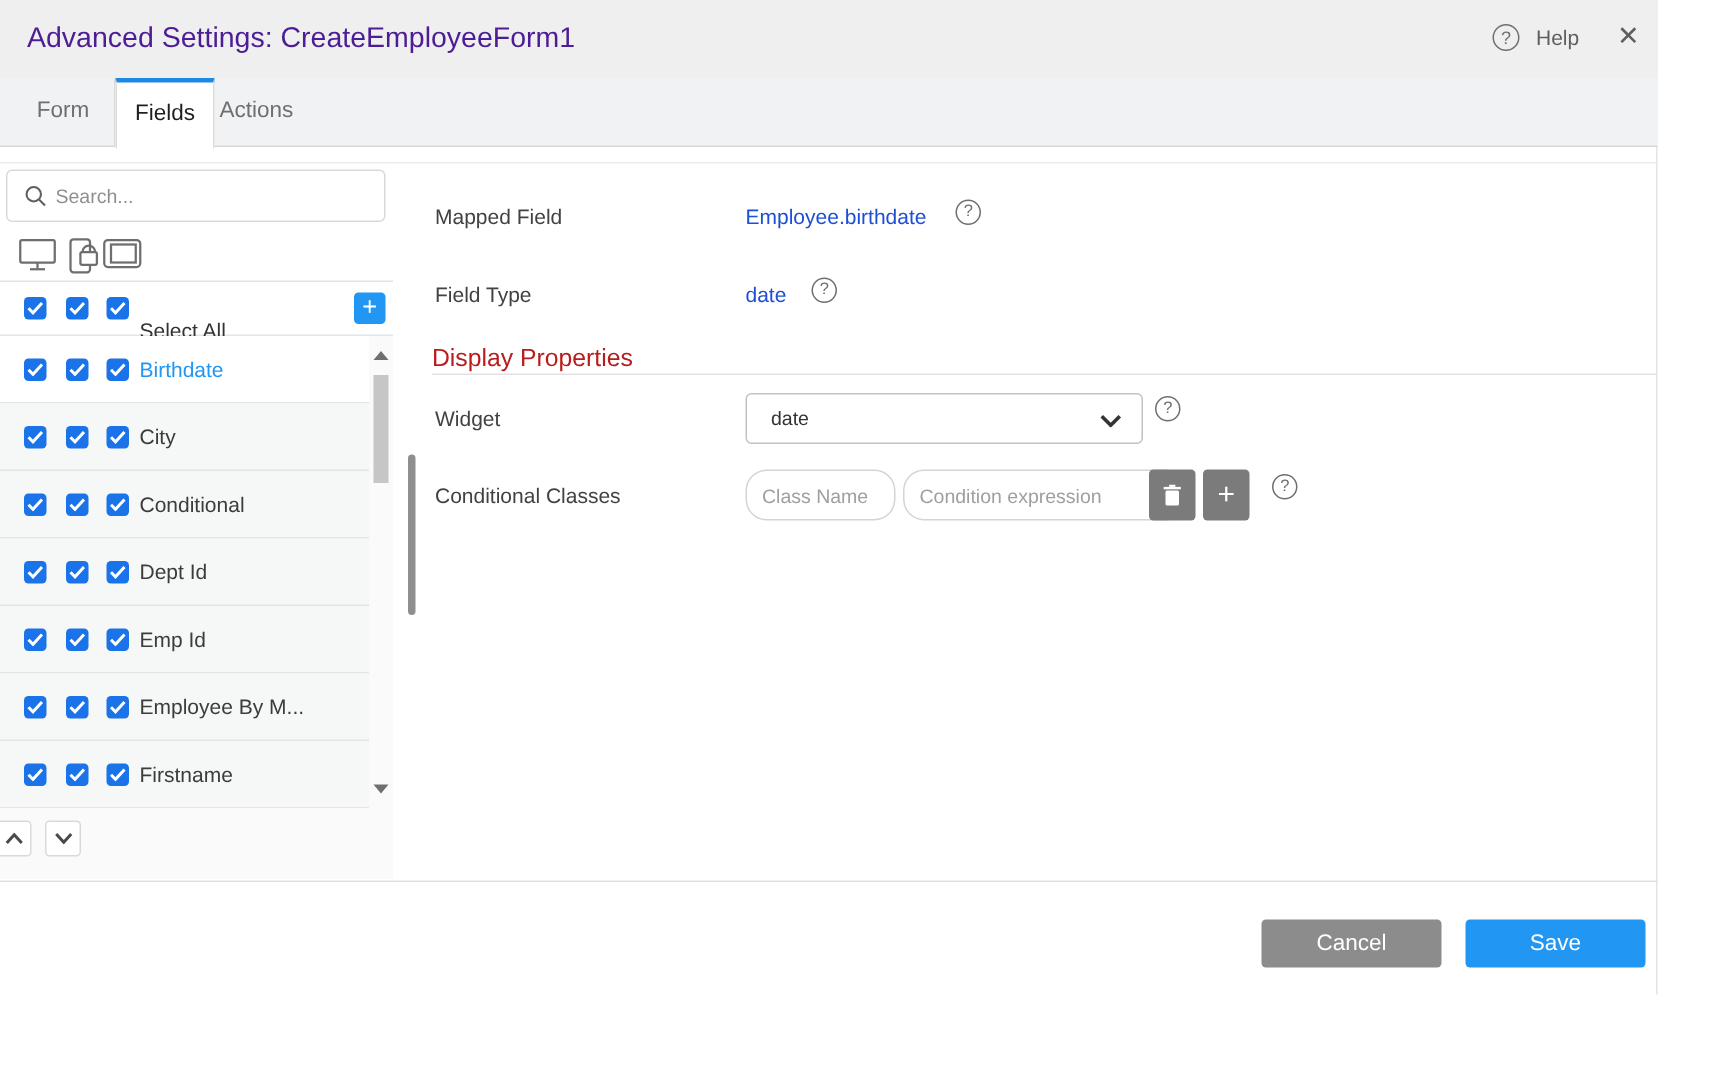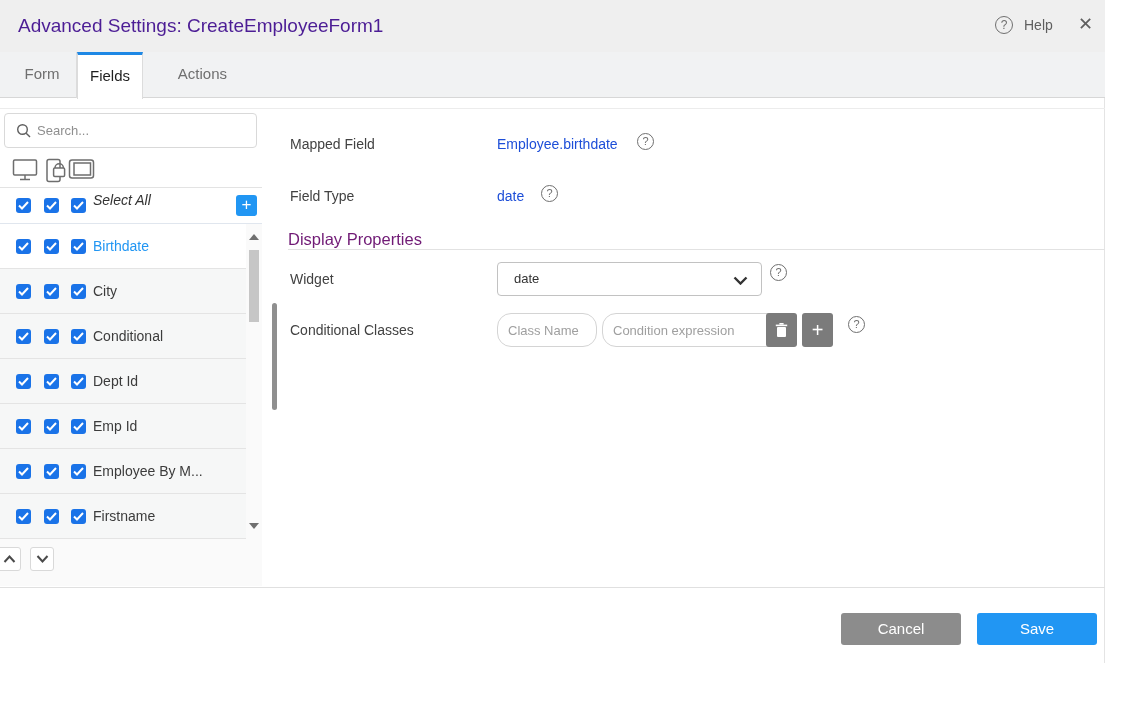--- a/index.html
+++ b/index.html
@@ -16,21 +16,21 @@
   .hdr-help-ic { position:absolute; left:995px; top:16px; }
   .hdr-help-lbl { position:absolute; left:1024px; top:17px; font-size:14px; color:#5f5f5f; cursor:pointer; }
   .hdr-close { position:absolute; left:1078px; top:13px; font-size:18px; color:#5f5f5f; cursor:pointer; }
 
   
   .tabbar { position:absolute; left:0; top:52px; width:1105px; height:46px; background:#f1f2f3; border-bottom:1px solid #d7d7d7; }
   .tab { position:absolute; top:0; height:46px; line-height:44px; text-align:center; font-size:15px; color:#6f6f6f;
          border-right:1px solid #dcdcdc; cursor:pointer; }
   .tab.t0 { left:8px; width:69px; }
   .tab.t1 { left:77px; width:66px; }
-  .tab.t2 { left:143px; width:84px; border-right:none;text-align:right; }
+  .tab.t2 { left:129px; width:84px; border-right:none; }
   .tab.active { background:#fff; color:#1f1f1f; height:47px; border-top:3px solid #1e88e5; line-height:41px;
                 border-left:1px solid #dcdcdc; border-right:1px solid #dcdcdc; }
 
   .content-hairline { position:absolute; left:0; top:108px; width:1105px; height:1px; background:#ececec; }
 
   
   .search-box { position:absolute; left:4px; top:113px; width:253px; height:35px; background:#fff;
                 border:1px solid #d9d9d9; border-radius:4px; }
   .search-box svg { position:absolute; left:11px; top:9px; }
   .search-box input { position:absolute; left:32px; top:1px; width:215px; height:31px; border:none; outline:none;
@@ -38,21 +38,21 @@
   .search-box input::placeholder { color:#8f8f8f; }
   .dev-row { position:absolute; left:0; top:152px; width:262px; height:36px; border-bottom:1px solid #e3e3e3; color:#6e6e6e; }
   .dev-ic { position:absolute; top:6px; }
   .dev-ic.d0 { left:12px; } .dev-ic.d1 { left:44px; } .dev-ic.d2 { left:68px; }
 
   .selectall-row { position:absolute; left:0; top:188px; width:262px; height:36px; background:#fff; border-bottom:1px solid #e0e6ee; }
   .cb { position:absolute; width:15px; height:15px; background:#1a73e8; border-radius:3px; cursor:pointer; }
   .cb svg { position:absolute; left:2px; top:3px; }
   .cb.c0 { left:16px; } .cb.c1 { left:44px; } .cb.c2 { left:71px; }
   .selectall-row .cb { top:10px; }
-  .selectall-lbl { position:absolute; left:93px; top:4px; font-size:14px; color:#333;font-style:italic; }
+  .selectall-lbl { position:absolute; left:93px; top:24px; font-size:14px; color:#333; }
   .add-field-btn { position:absolute; left:236px; top:7px; width:21px; height:21px; background:#2196f3; border-radius:3px;
                    color:#fff; font-size:17px; line-height:20px; text-align:center; cursor:pointer; }
 
   .field-list { position:absolute; left:0; top:224px; width:246px; height:315px; overflow:hidden; }
   .list-row { position:relative; width:246px; height:45px; background:#f6f7f7; border-bottom:1px solid #e4e4e4; cursor:pointer; }
   .list-row.selected { background:#fff; }
   .list-row .cb { top:15px; }
   .row-label { position:absolute; left:93px; top:14px; font-size:14px; color:#3c3c3c; white-space:nowrap; }
   .list-row.selected .row-label { color:#2196f3; }
 
@@ -70,21 +70,21 @@
   .move-down { left:30px; width:24px; }
 
   
   .pane-thumb { position:absolute; left:272px; top:303px; width:5px; height:107px; background:#8f8f8f; border-radius:3px; }
 
   
   .flabel { position:absolute; font-size:14px; color:#424242; }
   .fvalue { position:absolute; font-size:14px; color:#1d4ed8; }
   .help-sm { position:absolute; width:17px; height:17px; border:1px solid #6f6f6f; border-radius:50%; color:#6f6f6f;
              font-size:11px; line-height:15px; text-align:center; }
-  .section-title { position:absolute; left:288px; top:230px; font-size:16.5px; color:#701a75; }
+  .section-title { position:absolute; left:288px; top:230px; font-size:16.5px; color:#b91c1c; }
   .section-hr { position:absolute; left:288px; top:249px; width:817px; height:1px; background:#e2e2e2; }
 
   .widget-select { position:absolute; left:497px; top:262px; width:265px; height:34px; background:#fff;
                    border:1px solid #c2c2c2; border-radius:4px; cursor:pointer; }
   .widget-select .sel-text { position:absolute; left:16px; top:8px; font-size:13px; color:#333; }
   .widget-select svg { position:absolute; right:13px; top:13px; }
 
   .ti { position:absolute; top:313px; height:34px; border:1px solid #d4d4d4; border-radius:14px; padding:0 10px;
         font-size:13px; color:#444; font-family:"Liberation Sans", sans-serif; outline:none; }
   .ti::placeholder { color:#9f9f9f; }

